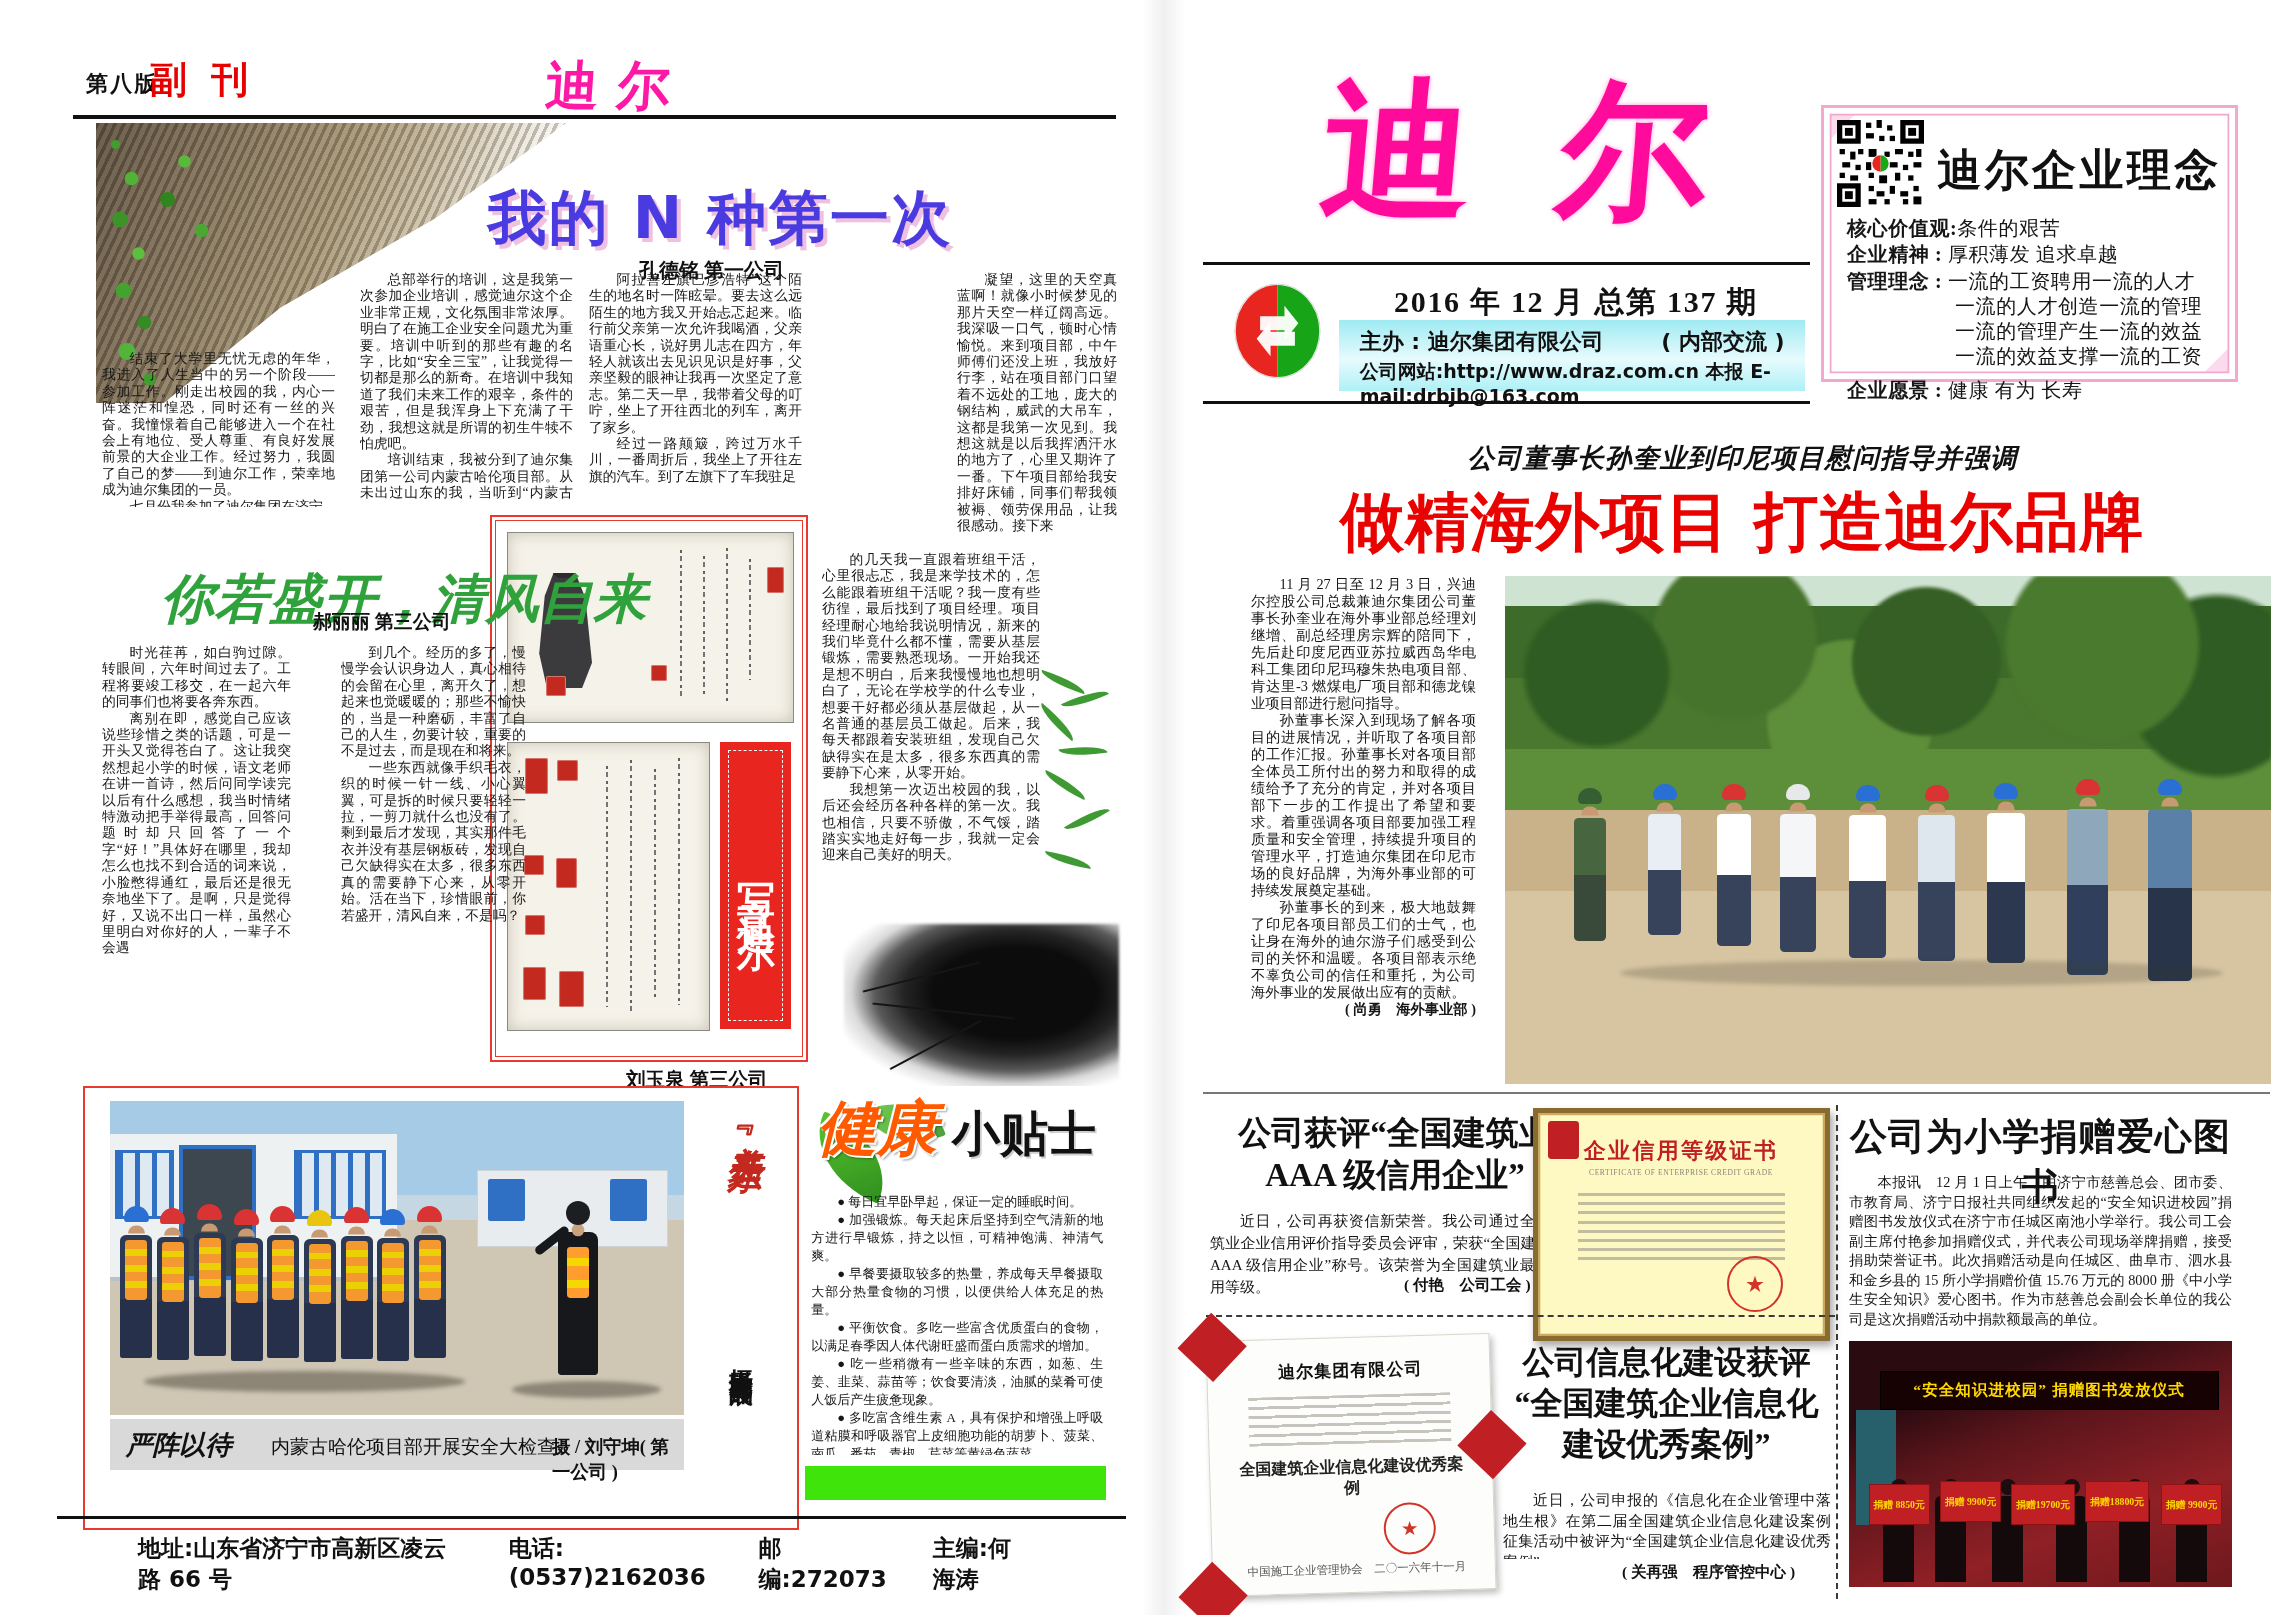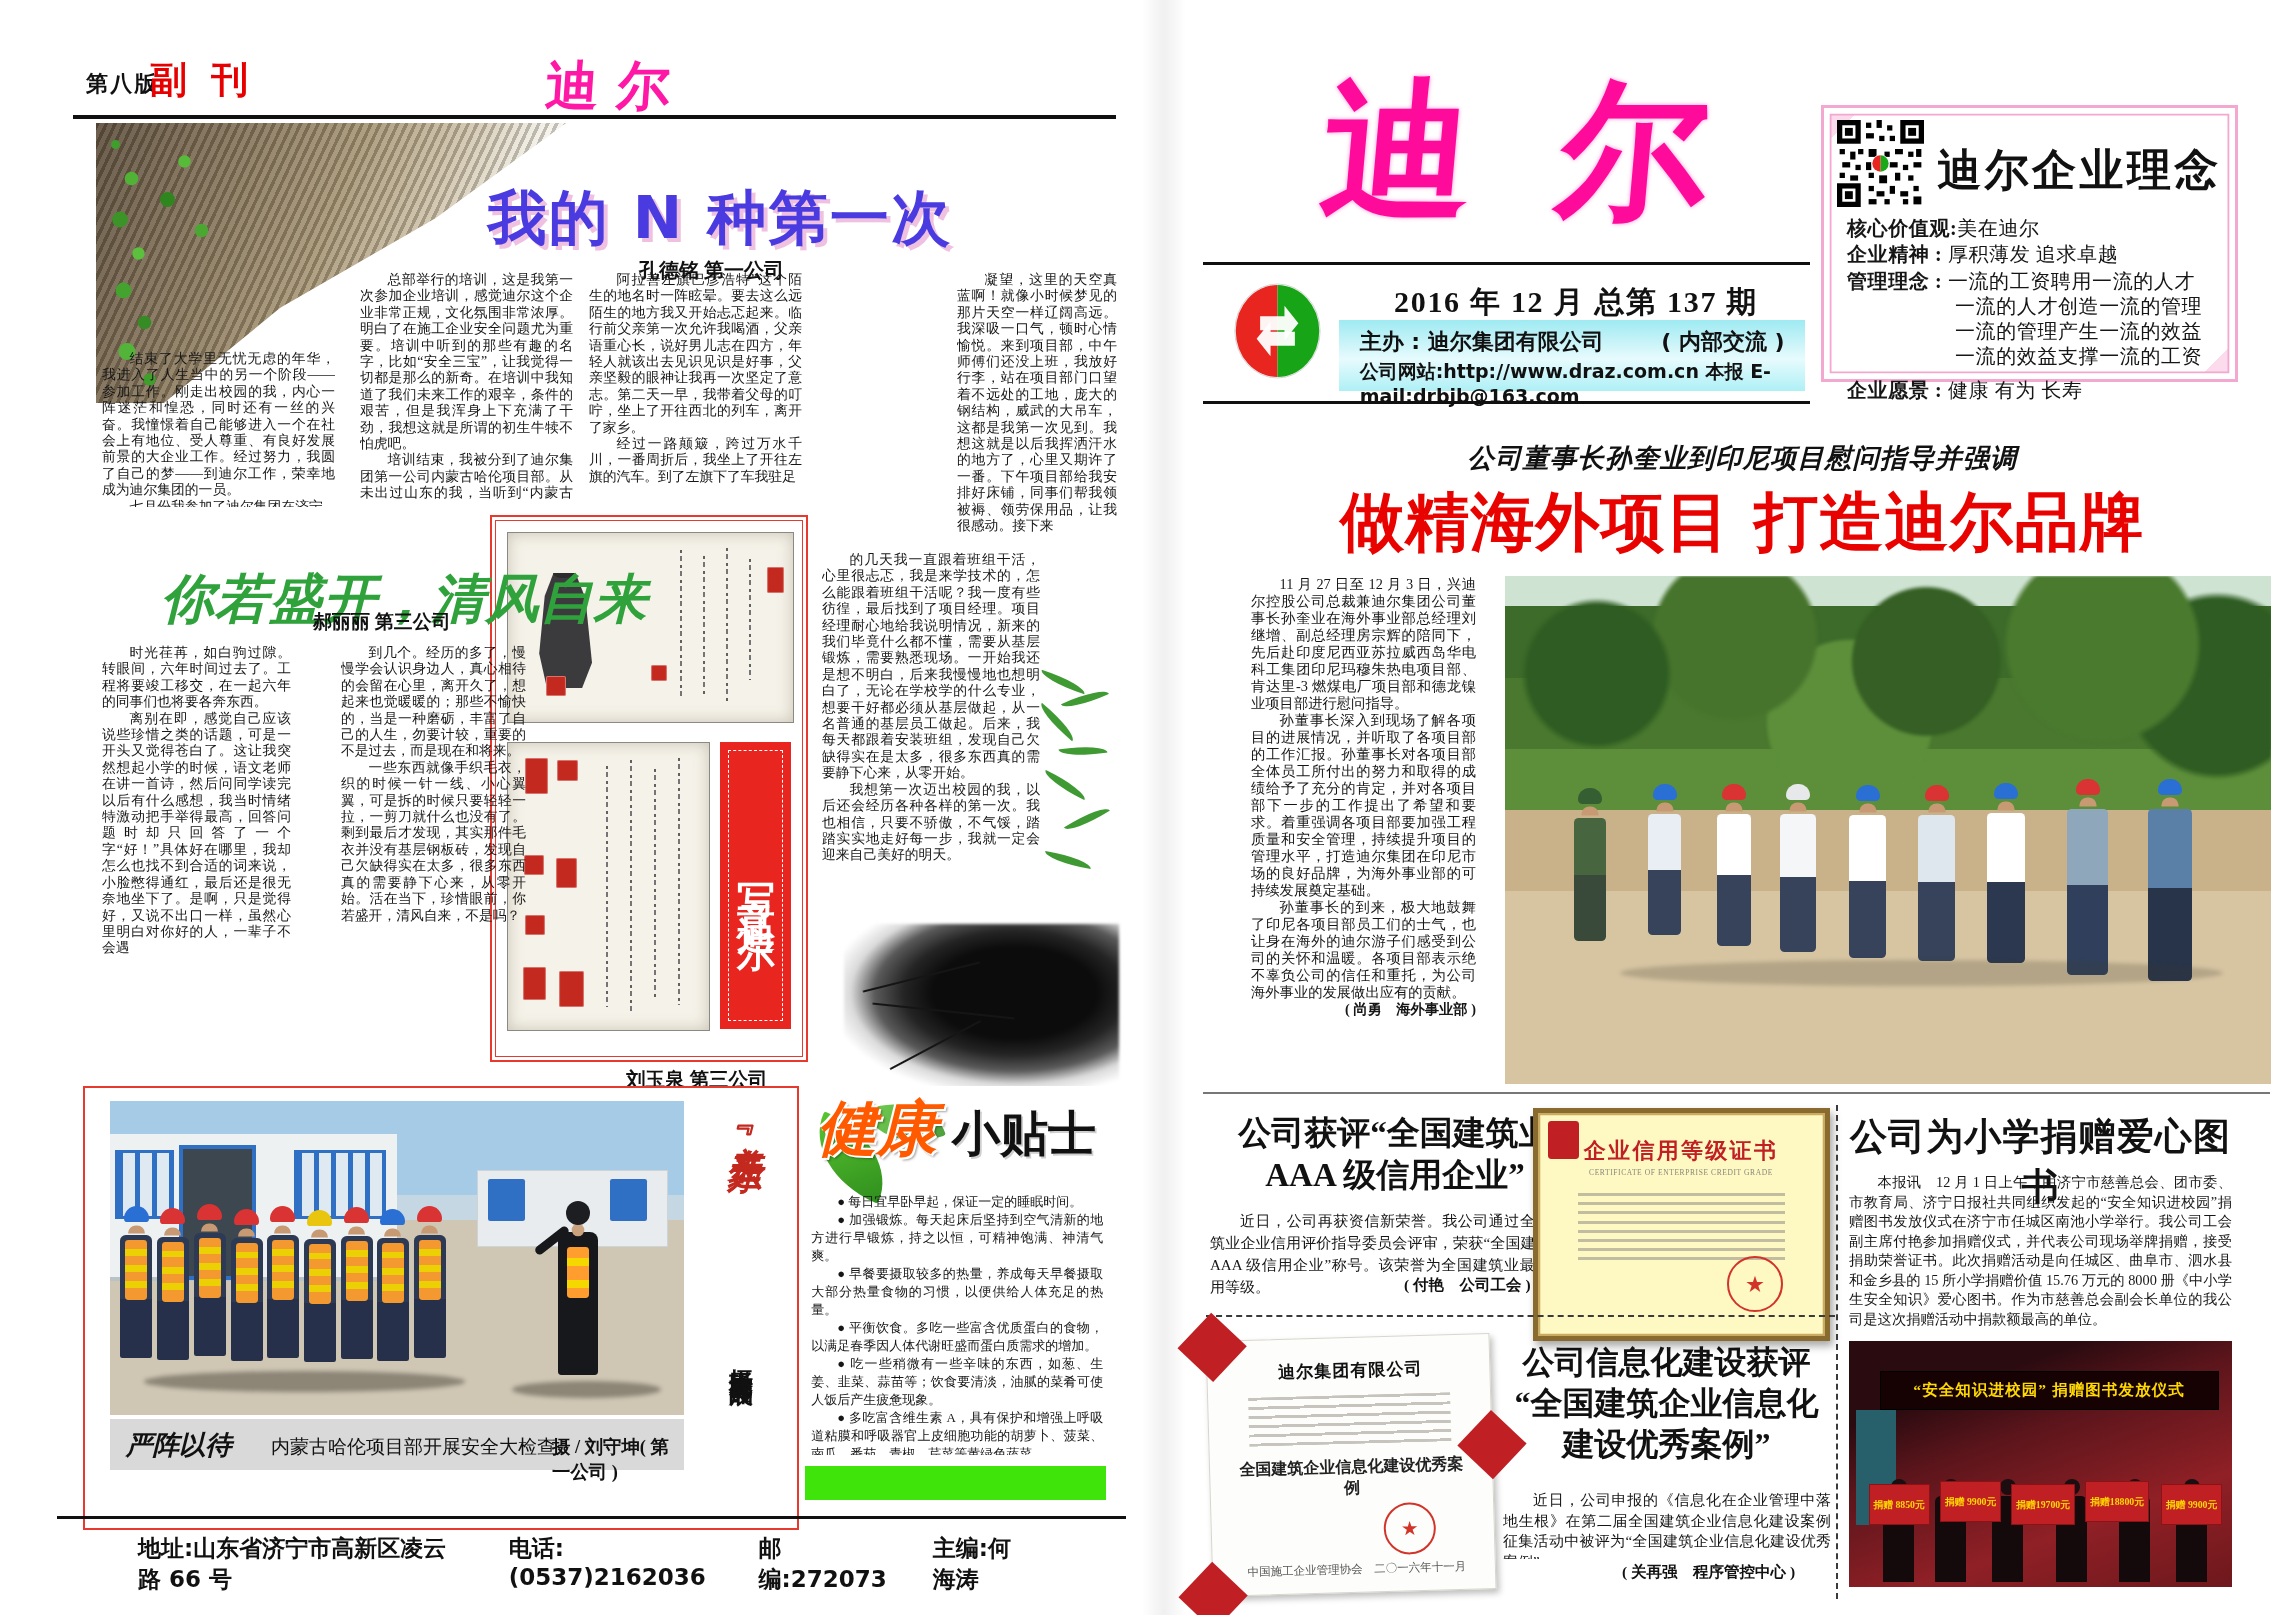--- a/index.html
+++ b/index.html
@@ -316,21 +316,21 @@
             <rect x="12" y="30" width="3" height="2"></rect>
           <rect x="18" y="30" width="2" height="2"></rect>
             <rect x="25" y="30" width="2" height="2"></rect>
             <rect x="29" y="29" width="3" height="3"></rect>
         </g>
         <circle cx="16.5" cy="16.5" r="3.4" fill="#fff"></circle>
         <path d="M16.5 13.4 a3.1 3.1 0 0 1 0 6.2 z" fill="#18a818"></path>
         <path d="M16.5 13.4 a3.1 3.1 0 0 0 0 6.2 z" fill="#e8251f"></path>
       </svg>
       <div class="abs" style="left:109px;top:33px;width:293px;text-align:center;font-size:44px;font-weight:900;font-family:'DejaVu Sans',sans-serif;letter-spacing:3.4px;">迪尔企业理念</div>
-      <div class="phil-row" style="left:23px;top:107px;"><span>核心价值观:</span><span style="font-weight:normal;">美在迪尔</span></div>
+      <div class="phil-row" style="left:23px;top:107px;"><span>核心价值观:</span><span style="font-weight:normal;">条件的艰苦</span></div>
       <div class="phil-row" style="left:23px;top:133px;"><span>企业精神 :</span> <span style="font-weight:normal;">厚积薄发  追求卓越</span></div>
       <div class="phil-row" style="left:23px;top:160px;"><span>管理理念 :</span> <span style="font-weight:normal;">一流的工资聘用一流的人才</span></div>
       <div class="phil-row" style="left:131px;top:185px;font-weight:normal;">一流的人才创造一流的管理</div>
       <div class="phil-row" style="left:131px;top:210px;font-weight:normal;">一流的管理产生一流的效益</div>
       <div class="phil-row" style="left:131px;top:235px;font-weight:normal;">一流的效益支撑一流的工资</div>
       <div class="phil-row" style="left:23px;top:234px;top:234px;"></div>
 
       <div class="phil-row" style="left:23px;top:240px;"><span style="visibility:hidden;">.</span></div>
       <div class="phil-row" style="left:23px;top:236px;"></div>
       <div class="phil-row" style="left:23px;top:239px;"></div>

